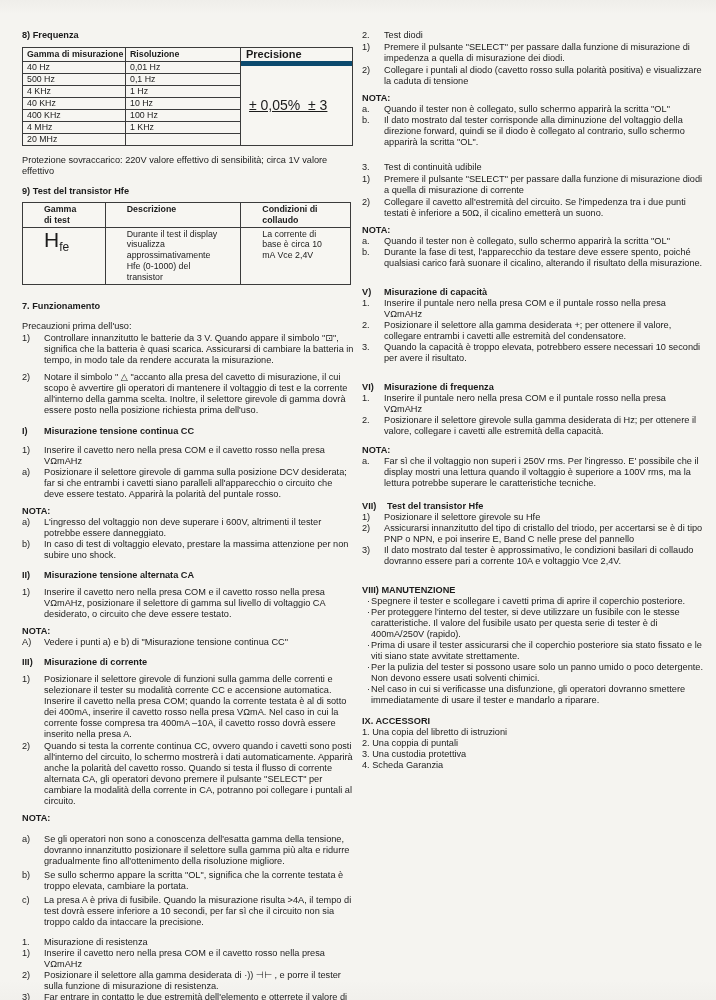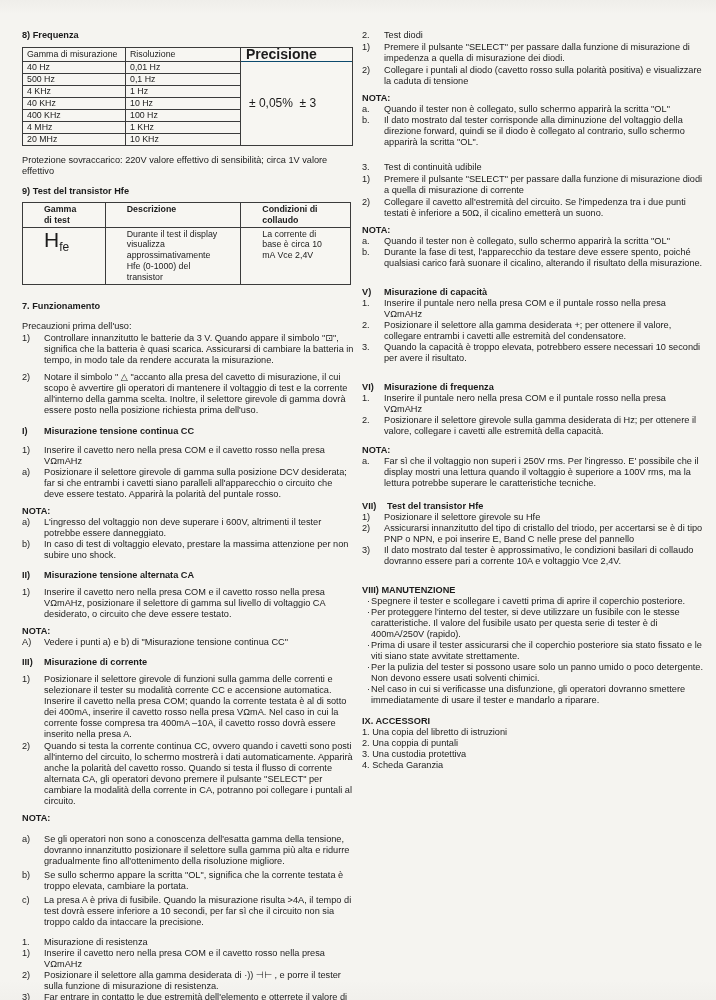--- a/index.html
+++ b/index.html
@@ -30,30 +30,30 @@
   .mb9{margin-bottom:9px}.mb10{margin-bottom:10px}.mb12{margin-bottom:12px}
   .mb14{margin-bottom:14px}.mb16{margin-bottom:16px}.mb18{margin-bottom:18px}
   .gap6 .li + .li{margin-top:6px}
   .gap3 .li + .li{margin-top:3px}
   .gap1 .li + .li{margin-top:1px}
 
   
   .ftable{display:flex;border:1.2px solid #3b3b3b;width:329px;background:#f7f6f2;}
   .fgrid{width:217px;border-right:1px solid #3b3b3b;}
   .frow{display:flex;border-bottom:1px solid #3b3b3b;height:11px;}
-  .frows .frow:last-child{border-bottom:none;}
-  .frow.fhdr{height:13px;font-weight:400;}
+  .frows .frow:last-child{border-bottom:none;flex-direction:column;}
+  .frow.fhdr{height:13px;font-weight:700;}
   .fc{padding:0 4px;line-height:11px;font-size:8.8px;white-space:nowrap;overflow:hidden;}
   .fhdr .fc{line-height:13px;}
   .fc1{width:103px;border-right:1px solid #3b3b3b;box-sizing:border-box;}
   .fc2{flex:1;}
   .fprec{flex:1;display:flex;flex-direction:column;}
-  .fprec-h{height:13px;line-height:13px;border-bottom:1px solid #0c4a6e;font-weight:700;
-    padding:0 5px;font-size:14px;}
-  .fprec-v{flex:1;display:flex;align-items:center;padding:0 8px;font-size:12px;white-space:pre;}
+  .fprec-h{height:13px;line-height:13px;border-bottom:5px solid #0c4a6e;font-weight:700;
+    padding:0 5px;font-size:11px;}
+  .fprec-v{flex:1;display:flex;align-items:center;padding:0 8px;font-size:14px;white-space:pre;text-decoration:underline;}
 
   
   .htable{border-collapse:collapse;width:329px;table-layout:fixed;background:#f7f6f2;}
   .htable th,.htable td{border:1.1px solid #3b3b3b;padding:1px 21px;text-align:left;
     vertical-align:top;font-size:8.8px;line-height:10.8px;}
   .htable th{font-weight:700;height:12px;}
   .hcol1{width:80px}.hcol2{width:131px}.hcol3{width:106px}
   .hfe-sym{padding-top:10px;padding-left:16px;}
   .hfe-H{font-size:21px;line-height:21px;font-weight:400;letter-spacing:0;}
   .hfe-sub{font-size:12px;position:relative;top:4px;}

